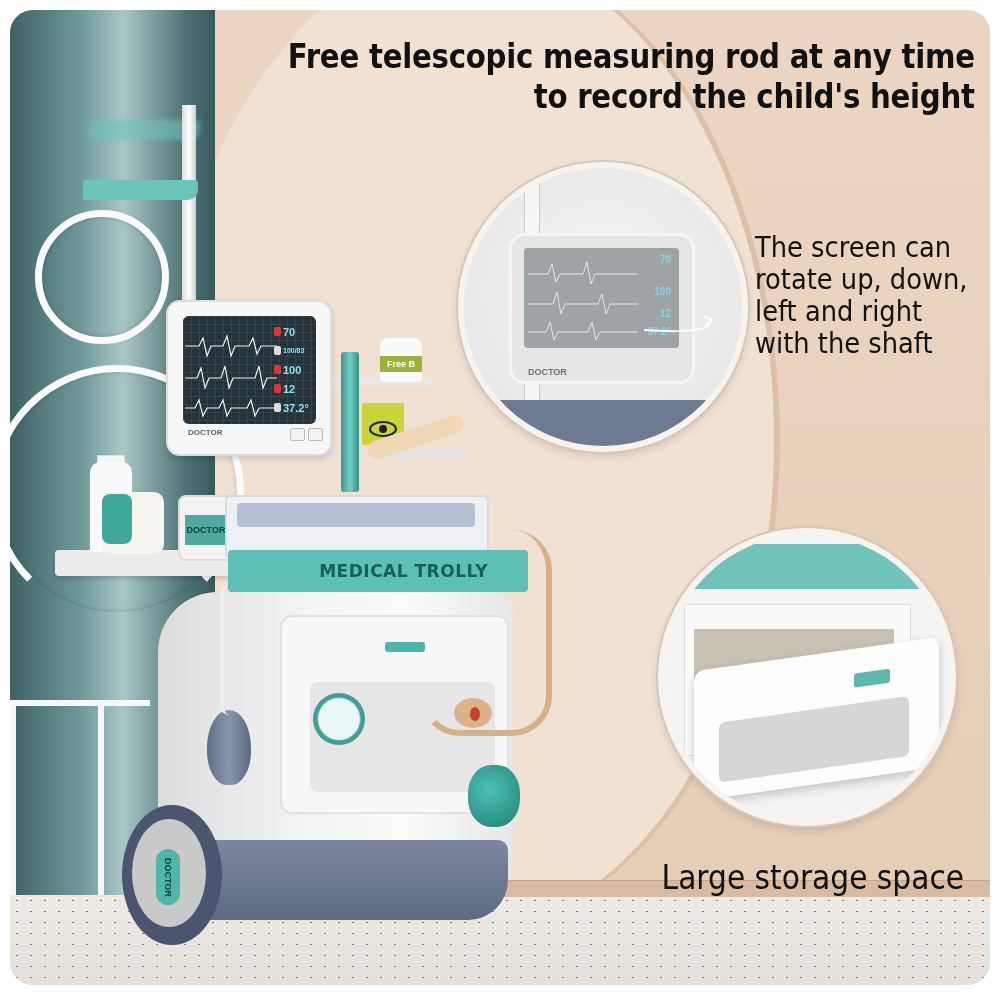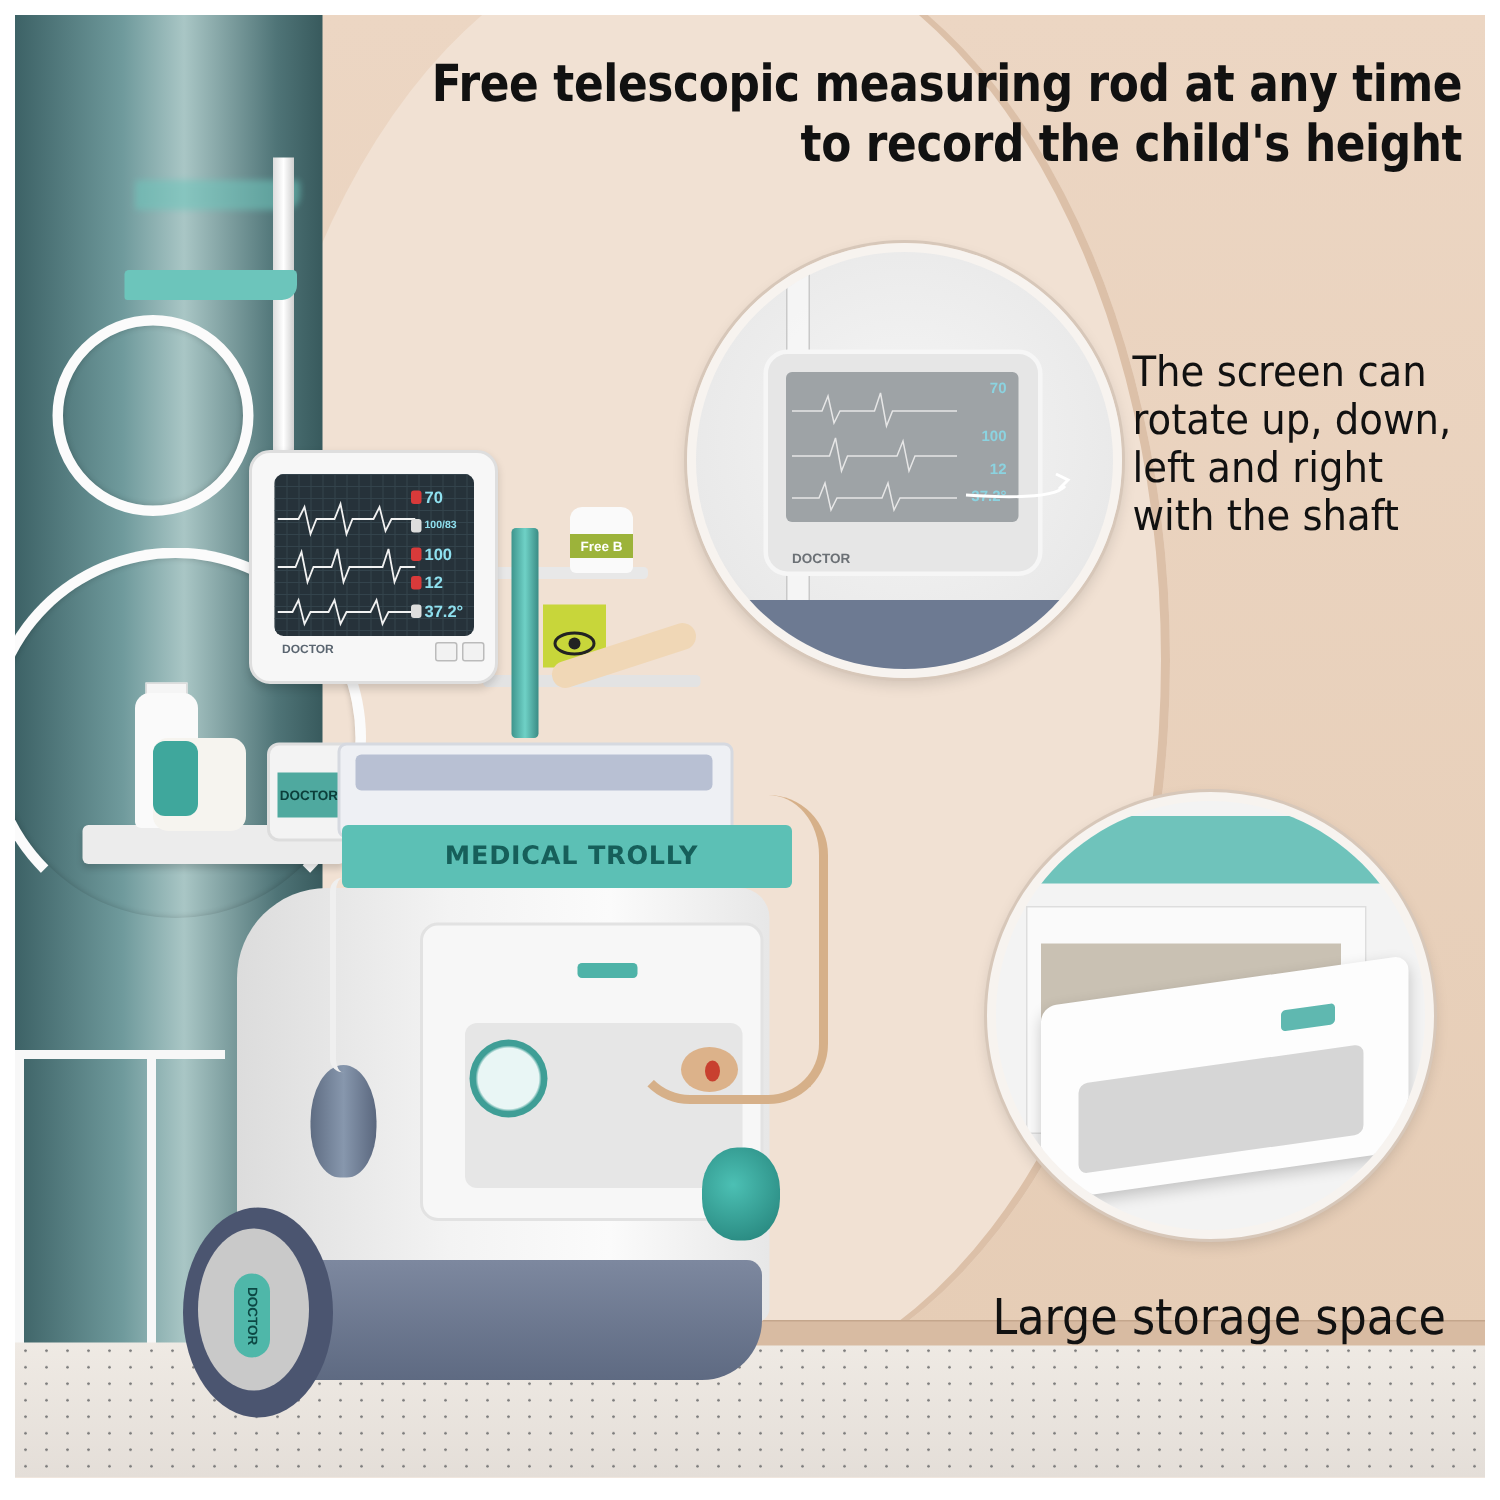--- a/index.html
+++ b/index.html
@@ -1,17 +1,17 @@
 <!DOCTYPE html>
 <html><head>
 <meta charset="utf-8">
 <style>
   html,body{margin:0;padding:0;background:#fff;}
   body{width:1000px;height:1000px;position:relative;overflow:hidden;font-family:"Liberation Sans",sans-serif;}
-  .frame{position:absolute;left:10px;top:10px;width:980px;height:975px;overflow:hidden;background:#e9d3bf;}
+  .frame{position:absolute;left:10px;top:10px;width:980px;height:975px;overflow:hidden;background:#e9d3bf;border-radius:23px;}
   
   .wall{position:absolute;left:0;top:0;width:980px;height:885px;background:linear-gradient(180deg,#ecd6c3 0%,#e6cdb6 100%);}
   .arc-panel{position:absolute;left:150px;top:-60px;width:620px;height:980px;border-radius:50%;background:#f1e1d3;box-shadow:inset -6px 0 0 #dcc0a8;}
   .curtain{position:absolute;left:0;top:0;width:205px;height:900px;background:linear-gradient(90deg,#3d6266 0%,#6f9a9c 35%,#a9c6c5 55%,#4f7477 85%,#385a5d 100%);}
   .ring{position:absolute;border:7px solid #fbfbfb;border-radius:50%;box-shadow:inset 0 0 4px rgba(0,0,0,.2);}
   .ring.r1{left:25px;top:200px;width:120px;height:120px;}
   .ring.r2{left:-20px;top:355px;width:240px;height:240px;border-bottom-color:transparent;border-left-color:#fbfbfb;}
   .rail{position:absolute;background:#f7f7f7;}
   .floor{position:absolute;left:0;top:885px;width:980px;height:90px;background:radial-gradient(#777 0.7px,transparent 1.2px) 0 0/14px 11px,linear-gradient(180deg,#efeae4,#e4ded8);}
   .baseline{position:absolute;left:480px;top:870px;width:500px;height:16px;background:#d8bba2;border-top:1px solid #c4a68c;}
@@ -61,21 +61,21 @@
   .shelf-right2{position:absolute;left:312px;top:440px;width:145px;height:8px;background:#e3e3e3;border-radius:3px;}
   .teal-tube{position:absolute;left:331px;top:342px;width:18px;height:140px;background:linear-gradient(90deg,#3e958d,#6fd1c6,#3b8c85);border-radius:3px;}
   .pill-jar{position:absolute;left:370px;top:328px;width:42px;height:44px;background:#fafafa;border-radius:8px 8px 4px 4px;}
   .pill-label{position:absolute;left:0;top:18px;width:42px;height:16px;background:#9cb33a;color:#fff;font-size:9px;font-weight:bold;text-align:center;line-height:16px;}
   .eye-box{position:absolute;left:352px;top:393px;width:42px;height:42px;background:#c8d63a;}
   .syringe{position:absolute;left:356px;top:418px;width:100px;height:18px;background:#f0d7b6;border-radius:9px;transform:rotate(-18deg);}
 
   .tray{position:absolute;left:215px;top:485px;width:260px;height:60px;background:#eef0f4;border:2px solid #d6d9e0;border-radius:6px;}
   .tray-inner{position:absolute;left:10px;top:6px;width:238px;height:24px;background:#b8c0d3;border-radius:4px;}
   .band{position:absolute;left:218px;top:540px;width:300px;height:42px;background:#5cc0b5;border-radius:4px;}
-  .band-text{position:absolute;left:0;top:0;width:260px;text-align:center;line-height:42px;font-weight:bold;font-size:17px;color:#165f5a;letter-spacing:0.5px;font-family:"DejaVu Sans",sans-serif;padding-left:23px;}
+  .band-text{position:absolute;left:0;top:0;width:260px;text-align:right;line-height:42px;font-weight:bold;font-size:17px;color:#165f5a;letter-spacing:0.5px;font-family:"DejaVu Sans",sans-serif;}
 
   .side-shelf{position:absolute;left:45px;top:540px;width:175px;height:26px;background:#ececec;border-radius:4px;box-shadow:0 3px 4px rgba(0,0,0,.15);}
   .soap{position:absolute;left:80px;top:452px;width:42px;height:90px;background:#fafafa;border-radius:10px 10px 4px 4px;}
   .soap-pump{position:absolute;left:87px;top:445px;width:26px;height:10px;background:#f5f5f5;border:1px solid #ddd;}
   .pump-device{position:absolute;left:92px;top:482px;width:62px;height:62px;background:#f6f4ef;border-radius:10px;}
   .pump-teal{position:absolute;left:0;top:2px;width:30px;height:50px;background:#3fa79c;border-radius:8px;}
   .doc-card{position:absolute;left:168px;top:485px;width:55px;height:62px;background:#f3f3f3;border-radius:8px;border:2px solid #ddd;}
   .doc-card-inner{position:absolute;left:5px;top:18px;width:42px;height:30px;background:#4fa99f;color:#0b3e3a;font-size:9px;font-weight:bold;text-align:center;line-height:30px;}
 
   .body{position:absolute;left:148px;top:582px;width:355px;height:290px;background:linear-gradient(90deg,#dcdcdc 0%,#f3f3f3 40%,#fbfbfb 70%,#e7e7e7 100%);border-radius:60px 20px 10px 10px;}

